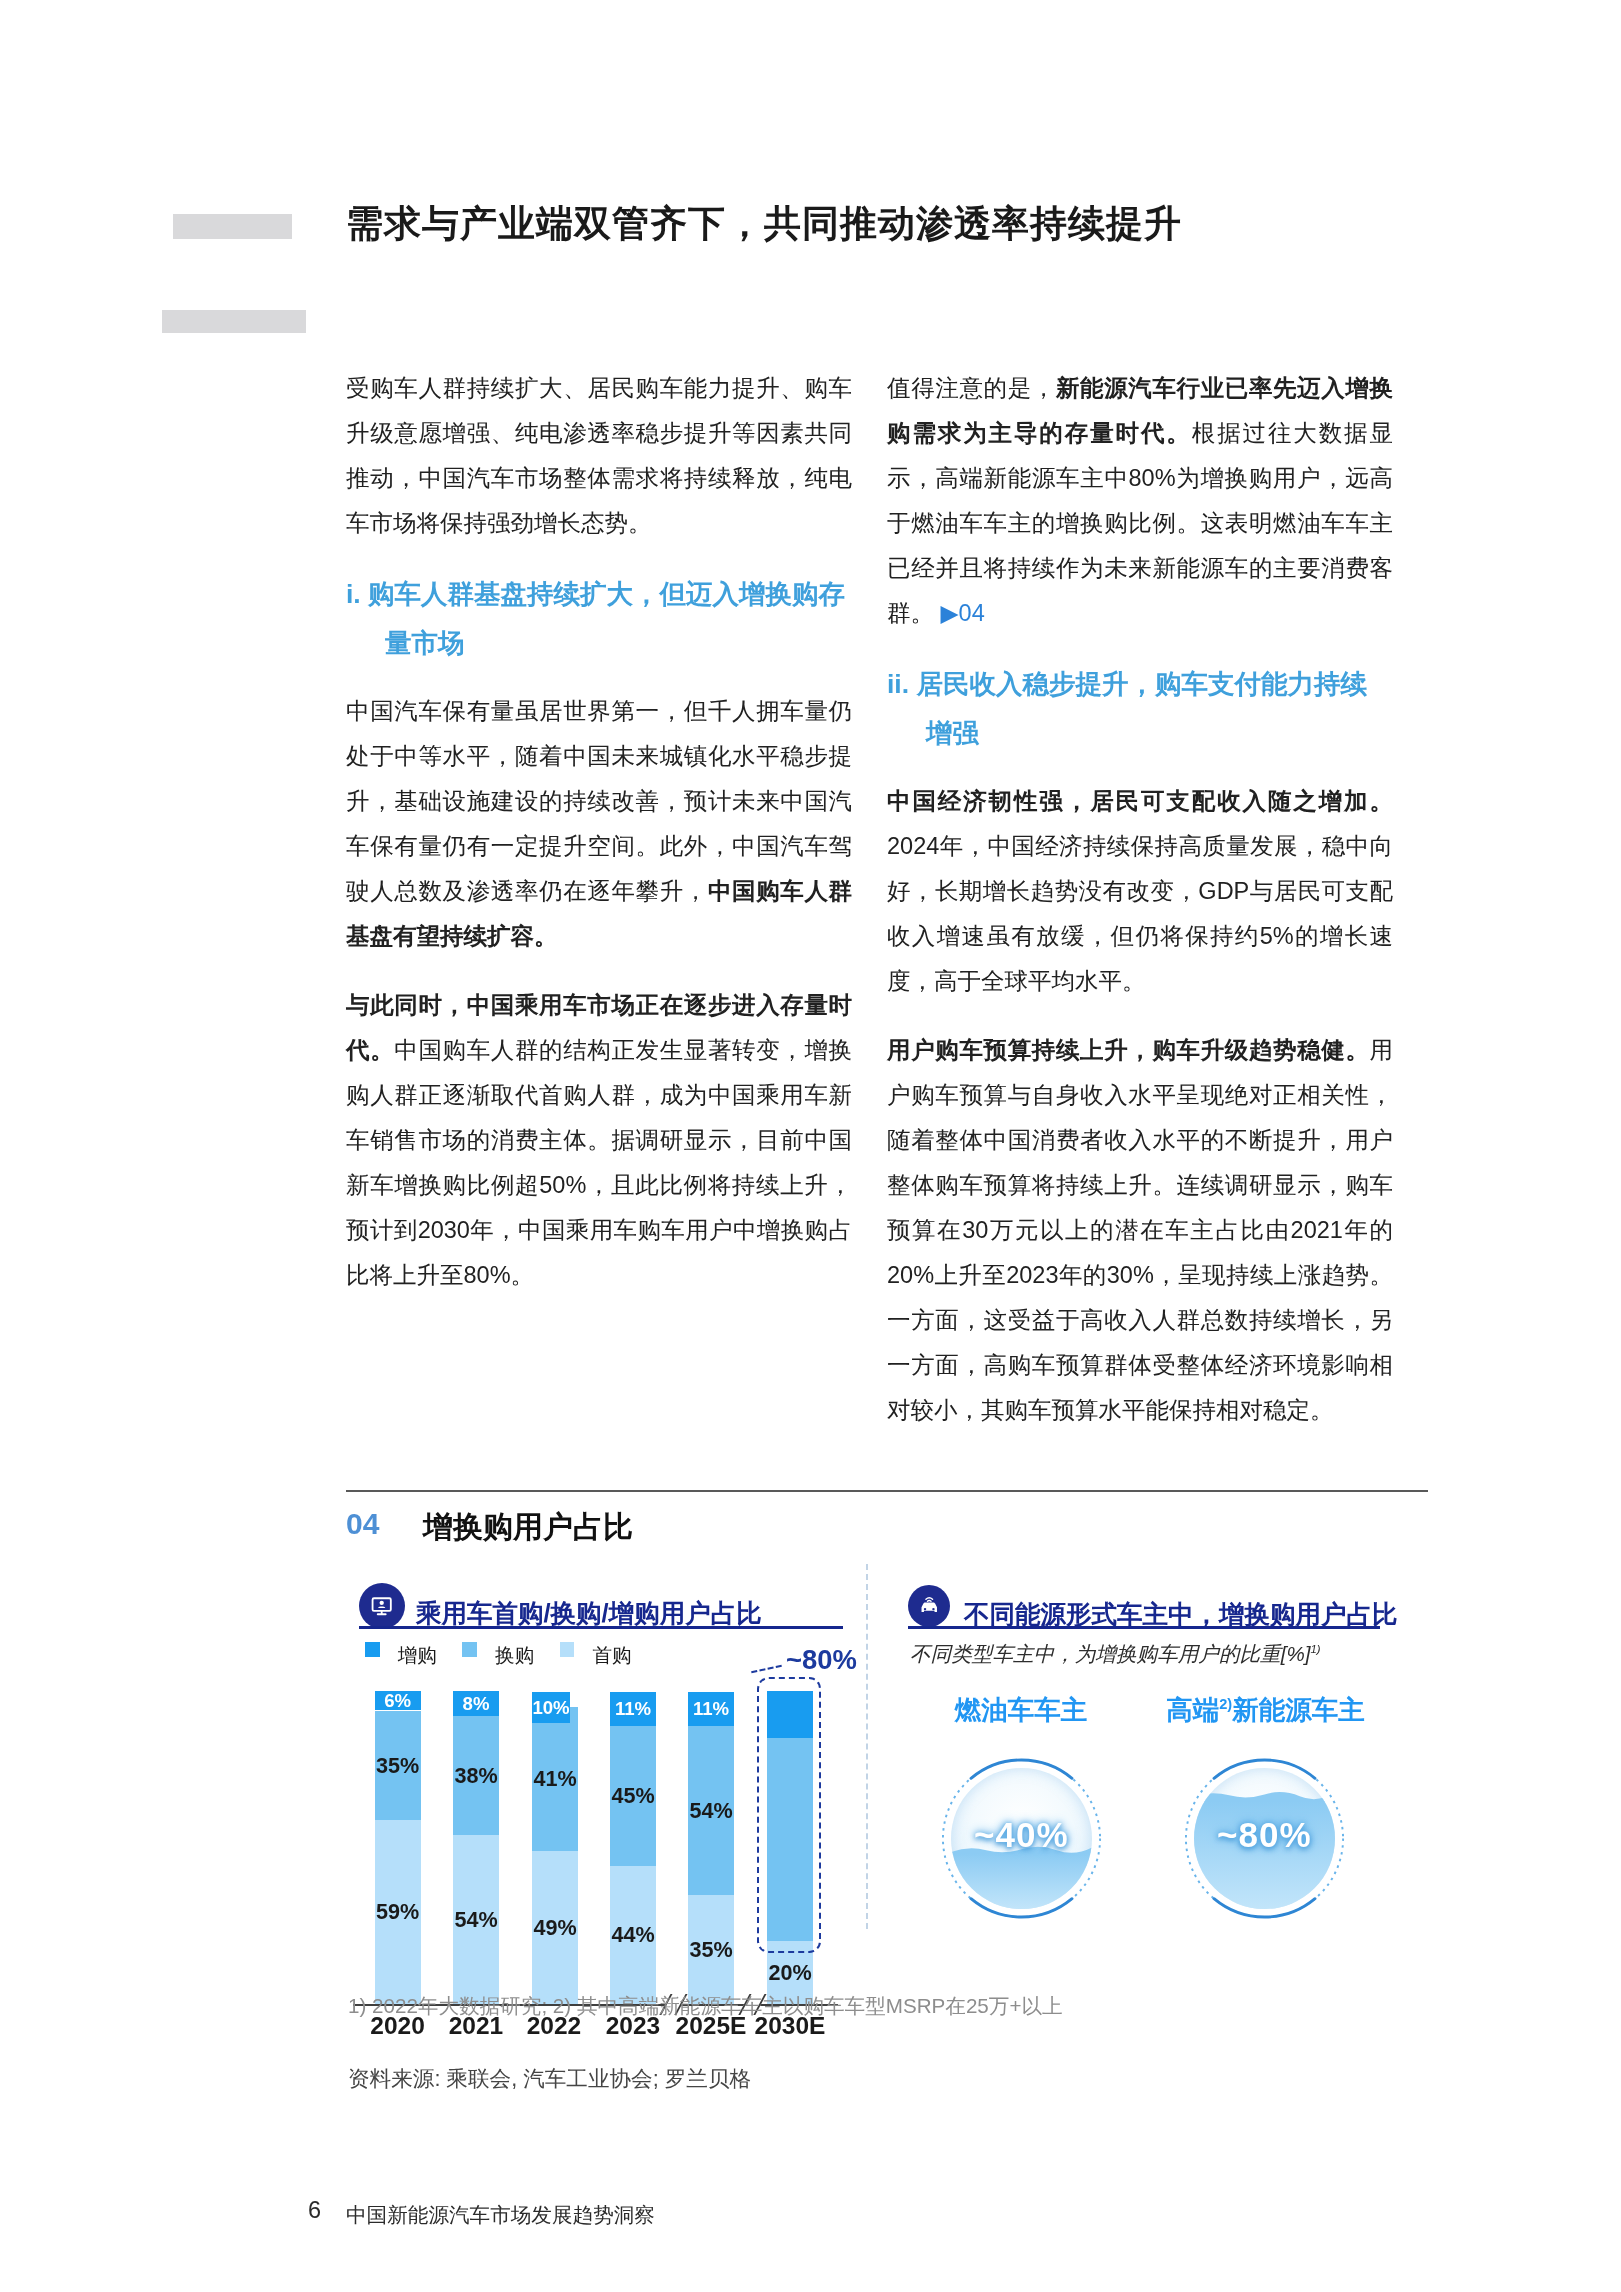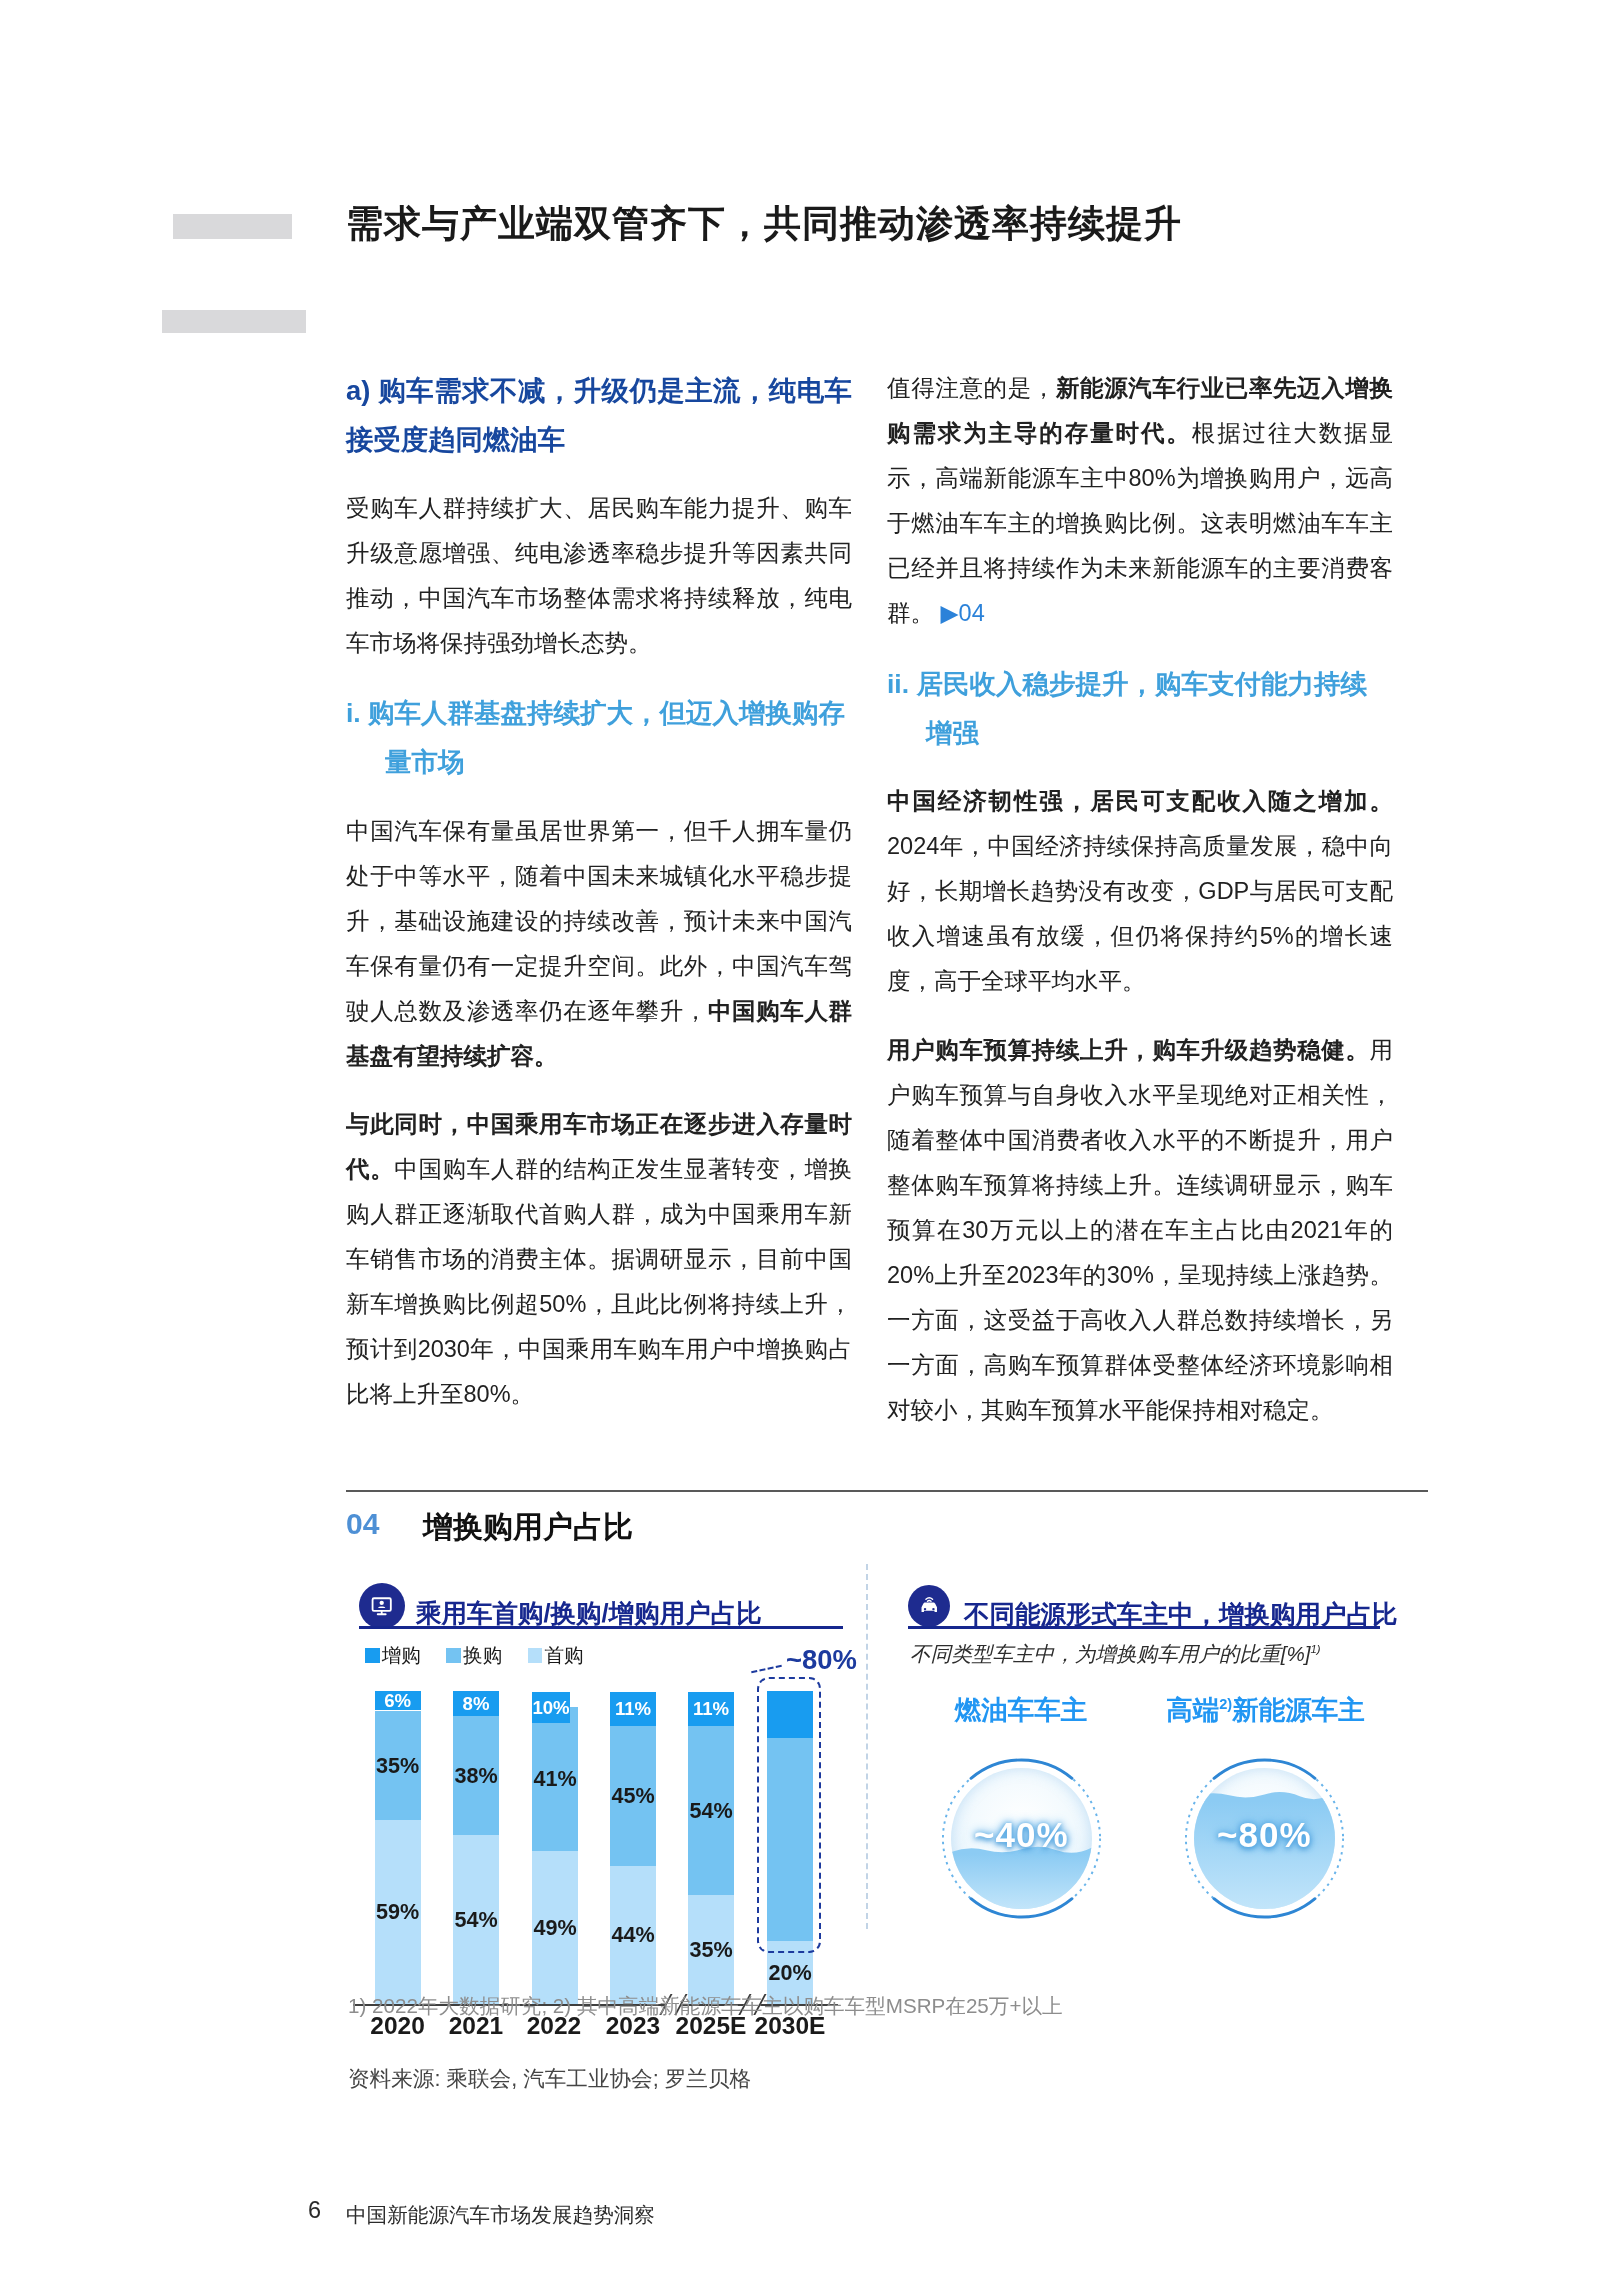--- a/index.html
+++ b/index.html
@@ -35,21 +35,21 @@
   .panel-title{position:absolute;font-size:25.5px;font-weight:700;color:#16278e;}
   .pt-l{left:416px;top:1596px;}
   .pt-r{left:964px;top:1597px;}
   .underline{position:absolute;height:2.9px;background:#16278e;}
   .ul-l{left:359px;top:1626px;width:484px;}
   .ul-r{left:908px;top:1626px;width:472px;}
   .subtitle{left:910px;top:1640px;font-size:20.6px;font-style:italic;color:#2d2d2d;}
   .vsep{left:866px;top:1564px;height:365px;width:0;border-left:2px dashed #c2d4e6;}
   
   .legend{left:365px;top:1642px;display:flex;gap:25.5px;align-items:center;}
-  .lgitem{display:flex;align-items:center;gap:2px;font-size:19.6px;color:#1a1a1a;}
+  .lgitem{display:flex;gap:18px;font-size:19.6px;color:#1a1a1a;}
   .lgsw{width:14.7px;height:14.7px;display:inline-block;}
   
   .plot{left:361px;top:1691px;width:461px;height:313px;position:absolute;}
   .axisline{position:absolute;left:-7.8px;right:-15.7px;bottom:-2px;height:2px;background:#3f3f3f;}
   .seg{position:absolute;display:flex;align-items:center;justify-content:center;}
   .seglab{font-size:21.6px;font-weight:600;color:#1a1a1a;}
   .seglab.white{font-size:18.6px;font-weight:700;color:#ffffff;}
   .xlab{position:absolute;top:321px;width:88px;text-align:center;font-size:24.5px;font-weight:700;color:#1a1a1a;}
   .axbreak{position:absolute;bottom:-10.8px;width:12.7px;height:20.6px;background:#ffffff;
     border-left:2.9px solid #3a3a3a;border-right:2.9px solid #3a3a3a;transform:skewX(-28deg);}
@@ -81,21 +81,20 @@
 </style>
 </head>
 <body>
 
 <div class="gray-tab tab1"></div>
 <div class="gray-tab tab2"></div>
 
 <div class="abs page-title">需求与产业端双管齐下，共同推动渗透率持续提升</div>
 
 <div class="col col-left">
-  <h3 class="sec">a) 购车需求不减，升级仍是主流，纯电车接受度趋同燃油车</h3>
   <p><span>受购车人群持续扩大、居民购车能力提升、购车升级意愿增强、纯电渗透率稳步提升等因素共同推动，中国汽车市场整体需求将持续释放，纯电车市场将保持强劲增长态势。</span></p>
   <h4 class="sub"><span class="rn">i.</span> <span>购车人群基盘持续扩大，但迈入增换购存量市场</span></h4>
   <p><span>中国汽车保有量虽居世界第一，但千人拥车量仍处于中等水平，随着中国未来城镇化水平稳步提升，基础设施建设的持续改善，预计未来中国汽车保有量仍有一定提升空间。此外，中国汽车驾驶人总数及渗透率仍在逐年攀升，</span><span class="rb">中国购车人群基盘有望持续扩容。</span></p>
   <p><span class="rb">与此同时，中国乘用车市场正在逐步进入存量时代。</span><span>中国购车人群的结构正发生显著转变，增换购人群正逐渐取代首购人群，成为中国乘用车新车销售市场的消费主体。据调研显示，目前中国新车增换购比例超50%，且此比例将持续上升，预计到2030年，中国乘用车购车用户中增换购占比将上升至80%。</span></p>
 </div>
 
 <div class="col col-right">
   <p><span>值得注意的是，</span><span class="rb">新能源汽车行业已率先迈入增换购需求为主导的存量时代。</span><span>根据过往大数据显示，高端新能源车主中80%为增换购用户，远高于燃油车车主的增换购比例。这表明燃油车车主已经并且将持续作为未来新能源车的主要消费客群。 </span><span class="ref">▶04</span></p>
   <h4 class="sub"><span class="rn">ii.</span> <span>居民收入稳步提升，购车支付能力持续增强</span></h4>
   <p><span class="rb">中国经济韧性强，居民可支配收入随之增加。</span><span>2024年，中国经济持续保持高质量发展，稳中向好，长期增长趋势没有改变，GDP与居民可支配收入增速虽有放缓，但仍将保持约5%的增长速度，高于全球平均水平。</span></p>

